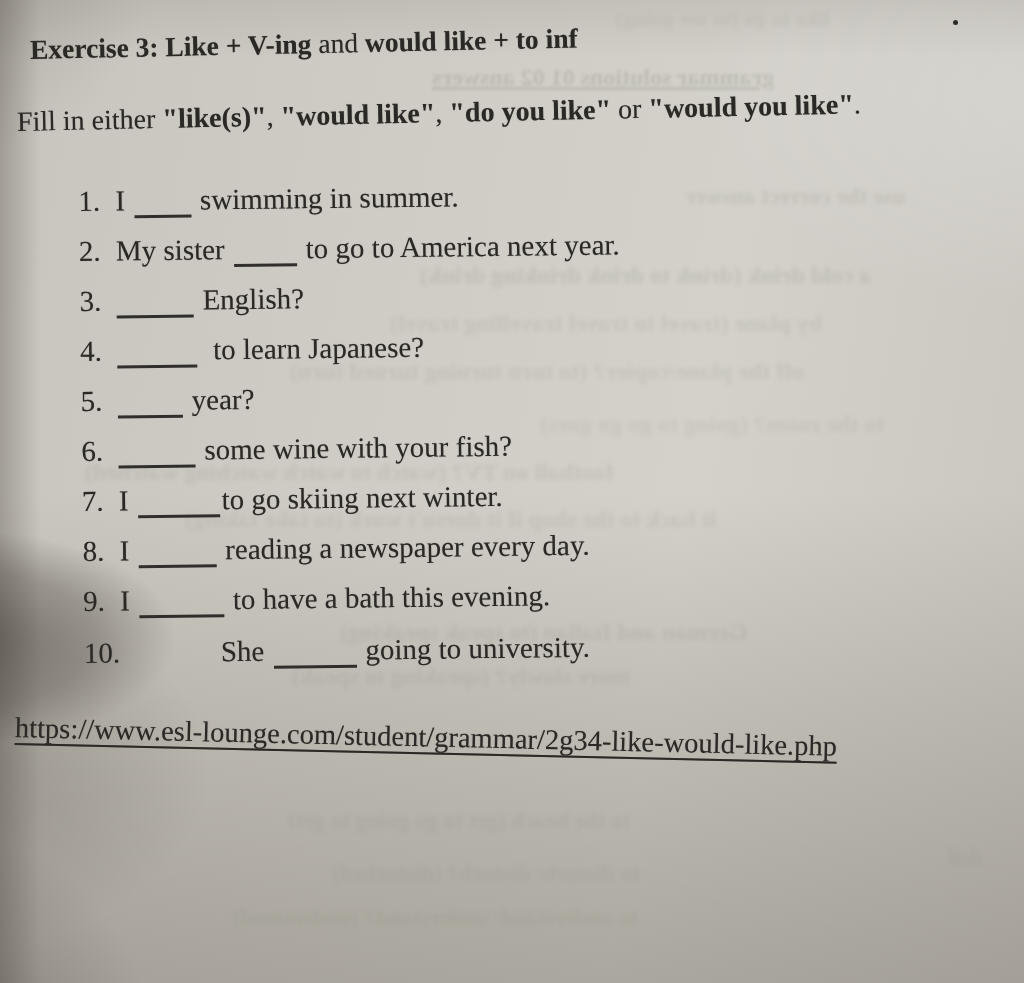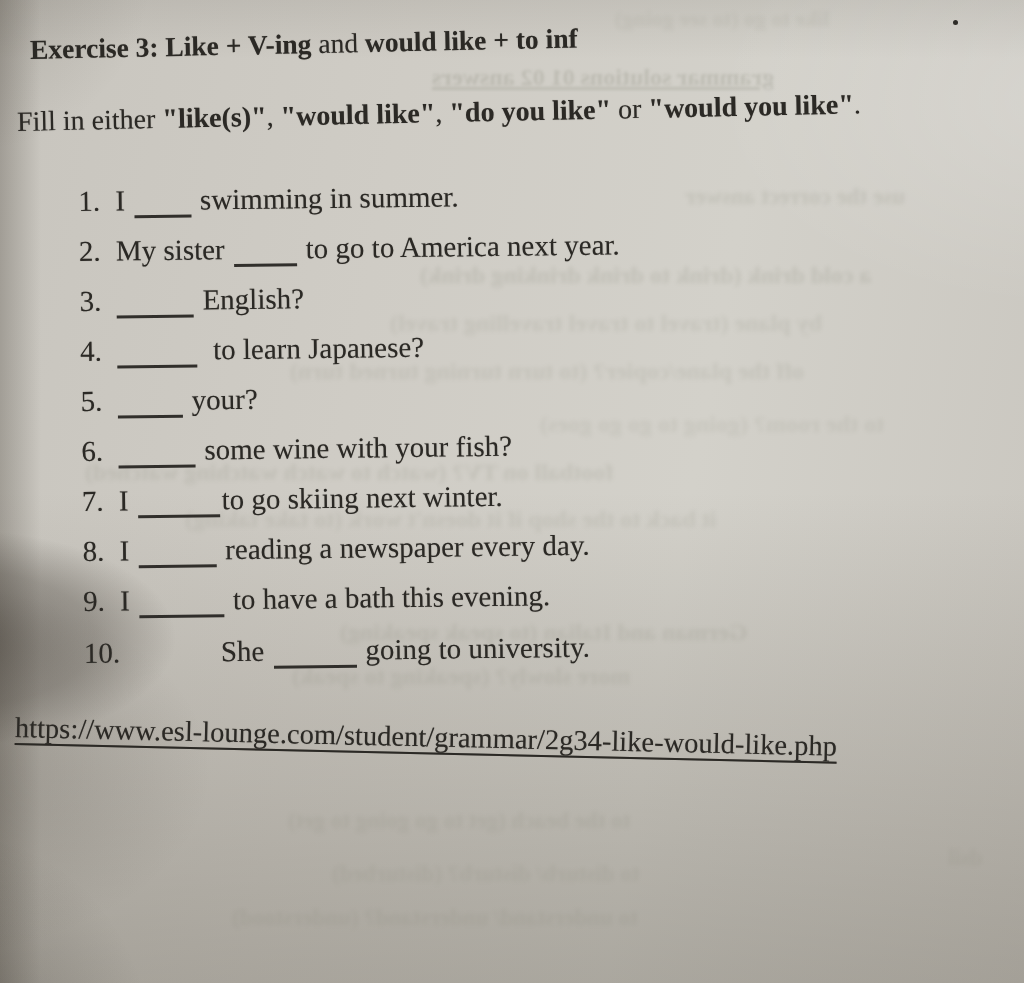--- a/index.html
+++ b/index.html
@@ -113,21 +113,21 @@
 
   <h1 class="title ink"><b>Exercise 3: Like + V-ing</b><span> and </span><b>would like + to inf</b></h1>
 
   <p class="instructions ink"><span>Fill in either </span><b>"like(s)"</b><span>, </span><b>"would like"</b><span>, </span><b>"do you like"</b><span> or </span><b>"would you like"</b><span>.</span></p>
 
   <div class="items ink">
     <div class="row r1"><span class="num">1.</span><span class="pre">I</span><span class="blank"></span><span class="post">swimming in summer.</span></div>
     <div class="row r2"><span class="num">2.</span><span class="pre">My sister</span><span class="blank"></span><span class="post">to go to America next year.</span></div>
     <div class="row r3"><span class="num">3.</span><span class="blank"></span><span class="post">English?</span></div>
     <div class="row r4"><span class="num">4.</span><span class="blank"></span><span class="post">to learn Japanese?</span></div>
-    <div class="row r5"><span class="num">5.</span><span class="blank"></span><span class="post">your?</span></div>
+    <div class="row r5"><span class="num">5.</span><span class="blank"></span><span class="post">year?</span></div>
     <div class="row r6"><span class="num">6.</span><span class="blank"></span><span class="post">some wine with your fish?</span></div>
     <div class="row r7"><span class="num">7.</span><span class="pre">I</span><span class="blank"></span><span class="post">to go skiing next winter.</span></div>
     <div class="row r8"><span class="num">8.</span><span class="pre">I</span><span class="blank"></span><span class="post">reading a newspaper every day.</span></div>
     <div class="row r9"><span class="num">9.</span><span class="pre">I</span><span class="blank"></span><span class="post">to have a bath this evening.</span></div>
     <div class="row r10"><span class="num">10.</span><span class="pre">She</span><span class="blank"></span><span class="post">going to university.</span></div>
   </div>
 
   <p class="url ink">https://www.esl-lounge.com/student/grammar/2g34-like-would-like.php</p>
 
 </div>

